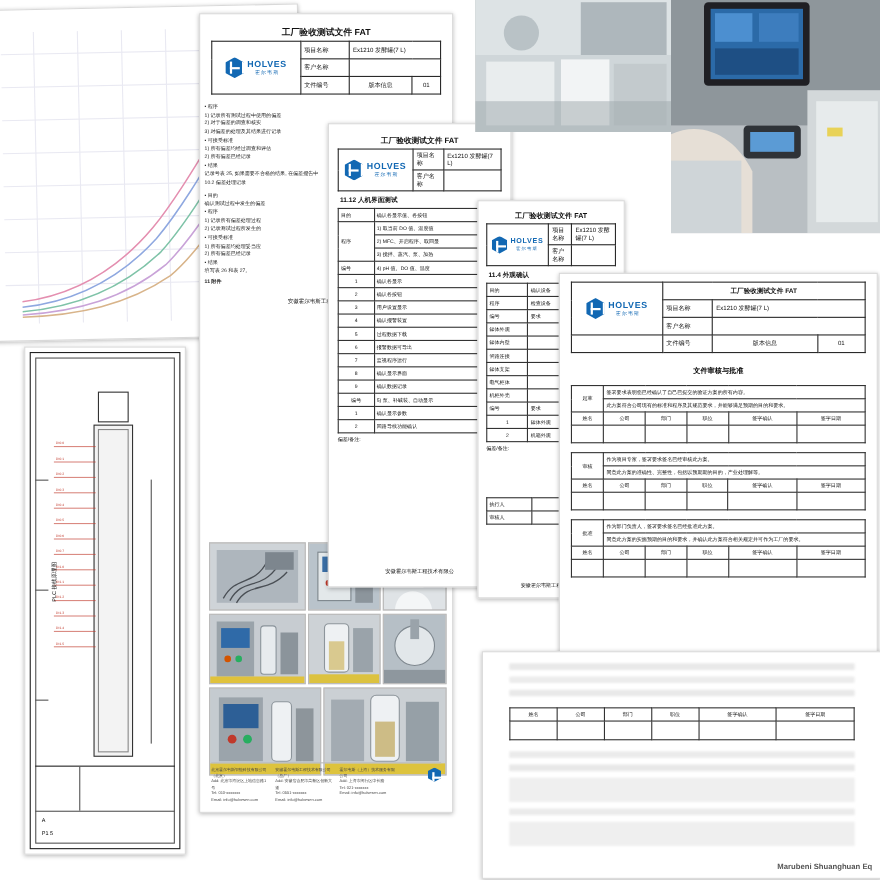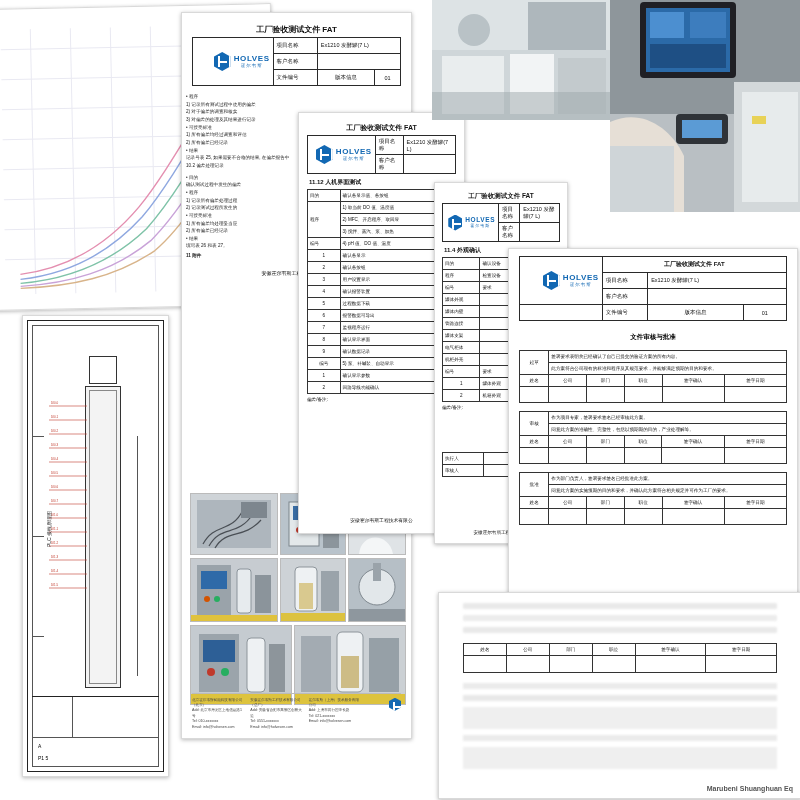--- a/index.html
+++ b/index.html
@@ -20,21 +20,21 @@
     padding:3px 0 2px 0;
   }
   table.hdr{border-collapse:collapse;width:100%;}
   table.hdr td{
     border:1px solid #2a2a2a;font-size:5.5px;color:#111;
     padding:2px 3px;height:11px;vertical-align:middle;
   }
   .logo-cell{width:31%;text-align:center;vertical-align:middle;}
   .lbl{width:17%;background:#fff;}
   .val{width:32%;}
-  .logo-wrap{display:flex;align-items:center;justify-content:flex-end;gap:3px;}
+  .logo-wrap{display:flex;align-items:center;justify-content:center;gap:3px;}
   .logo-hex{
     width:17px;height:19px;background:#1268b3;
     clip-path:polygon(50% 0,100% 25%,100% 75%,50% 100%,0 75%,0 25%);
     position:relative;
   }
   .logo-hex:after{
     content:"";position:absolute;left:4px;top:4px;width:9px;height:11px;
     border:2px solid #fff;border-top:none;border-bottom:none;
   }
   .logo-hex:before{

